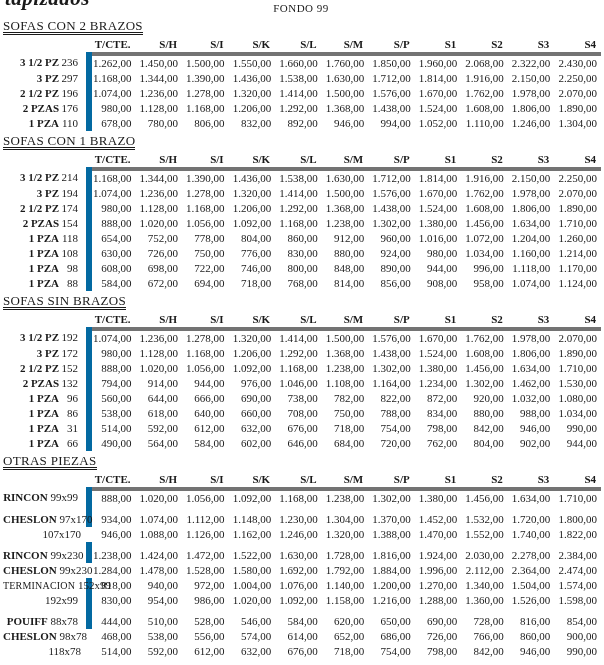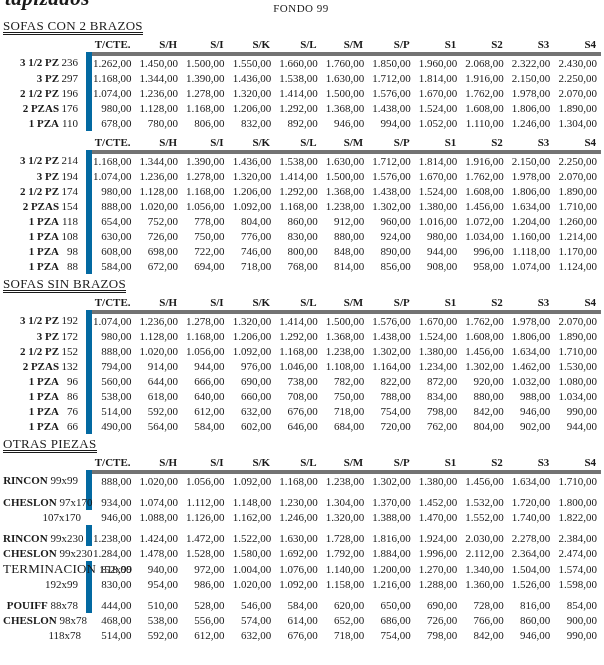--- a/index.html
+++ b/index.html
@@ -22,21 +22,21 @@
   col.c-sz  { width:30px; }
   th, td { font-size:11px; line-height:15px; padding:0; white-space:nowrap; overflow:visible; }
   thead th { font-weight:bold; text-align:right; padding-right:5px; height:16px; vertical-align:bottom; }
   thead th.h-num { border-bottom:4px solid #737373; }
   td.lbl { text-align:right; font-weight:bold; padding-left:2px;margin-top:32px; }
   td.sz  { text-align:right; padding-right:8px; }
   td.num { text-align:right; padding-right:4px; }
   td.bar { border-left:6px solid #0369a1; }
   td.named { text-align:right; padding-right:8px; }
   td.named .nm { font-weight:bold; }
-  td.named .nm.small { font-size:13px; font-weight:normal; letter-spacing:0.2px; text-transform:uppercase; }
+  td.named .nm.small { font-size:10px; font-weight:normal; letter-spacing:0.2px; text-transform:uppercase; }
   tr.gap td { padding-top:6px; }
 </style>
 </head>
 <body>
 
 <div class="page">
   <div class="topbar">
     <div class="logo-clip">
       <span class="logo-text">tapizados</span>
     </div>
@@ -151,20 +151,21 @@
               <td class="num">994,00</td>
               <td class="num">1.052,00</td>
               <td class="num">1.110,00</td>
               <td class="num">1.246,00</td>
               <td class="num">1.304,00</td>
             </tr>
           </tbody>
         </table>
       </div>
       <div class="section">
+        <div class="section-title"><span>SOFAS CON 1 BRAZO</span></div>
         <table>
           <colgroup>
             <col class="c-lbl">
             <col class="c-sz">
             <col>
             <col>
             <col>
             <col>
             <col>
             <col>
@@ -436,21 +437,21 @@
               <td class="num">708,00</td>
               <td class="num">750,00</td>
               <td class="num">788,00</td>
               <td class="num">834,00</td>
               <td class="num">880,00</td>
               <td class="num">988,00</td>
               <td class="num">1.034,00</td>
             </tr>
             <tr>
               <td class="lbl">1 PZA</td>
-              <td class="sz">76</td>
+              <td class="sz">31</td>
               <td class="num bar">514,00</td>
               <td class="num">592,00</td>
               <td class="num">612,00</td>
               <td class="num">632,00</td>
               <td class="num">676,00</td>
               <td class="num">718,00</td>
               <td class="num">754,00</td>
               <td class="num">798,00</td>
               <td class="num">842,00</td>
               <td class="num">946,00</td>

